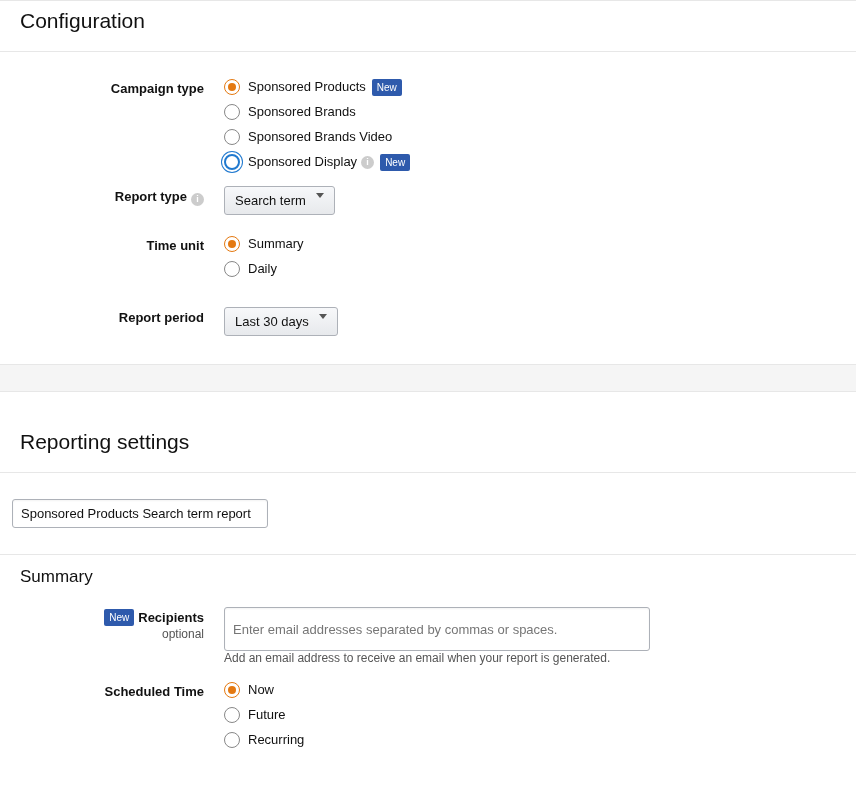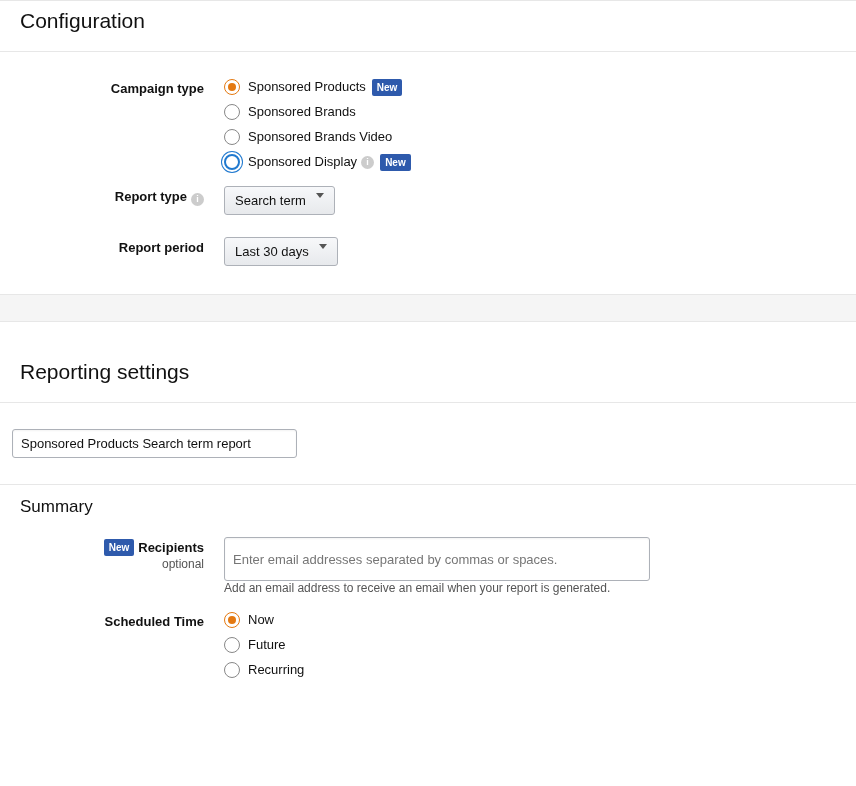--- a/index.html
+++ b/index.html
@@ -83,21 +83,21 @@
     }
     .radio-label {
       font-size: 13px;
       color: #111;
     }
     .badge-new {
       display: inline-block;
       background: #2e5aac;
       color: #fff;
       font-size: 10px;
-      font-weight: 700;
+      font-weight: 400;
       padding: 2px 5px;
       border-radius: 2px;
       margin-left: 6px;
       line-height: 13px;
       vertical-align: 1px;
     }
     .info-icon {
       display: inline-flex;
       width: 13px;
       height: 13px;
@@ -132,21 +132,21 @@
       border-left: 4px solid transparent;
       border-right: 4px solid transparent;
       border-top: 5px solid #555;
     }
     .text-input {
       border: 1px solid #adb1b8;
       border-radius: 3px;
       padding: 6px 8px;
       font-size: 13px;
       color: #111;
-      width: 285px;
+      width: 256px;
       box-shadow: inset 0 1px 2px rgba(0,0,0,0.05);
     }
     .text-input.wide {
       width: 426px;
       height: 44px;
     }
     .text-input::placeholder { color: #767676; }
     .hint {
       font-size: 12px;
       color: #555;
@@ -205,20 +205,33 @@
         <span>Report type</span><span class="info-icon">i</span>
       </div>
       <div class="form-control">
         <button class="select-btn">
           <span>Search term</span>
           <span class="chevron"></span>
         </button>
       </div>
     </div>
 
+    <div class="form-row" style="margin-top:12px;">
+      <div class="form-label">Time unit</div>
+      <div class="form-control">
+        <div class="radio-item">
+          <span class="radio-outer selected"></span>
+          <span class="radio-label">Summary</span>
+        </div>
+        <div class="radio-item">
+          <span class="radio-outer"></span>
+          <span class="radio-label">Daily</span>
+        </div>
+      </div>
+    </div>
 
     <div class="form-row" style="margin-top:14px;">
       <div class="form-label">Report period</div>
       <div class="form-control">
         <button class="select-btn">
           <span>Last 30 days</span>
           <span class="chevron"></span>
         </button>
       </div>
     </div>

